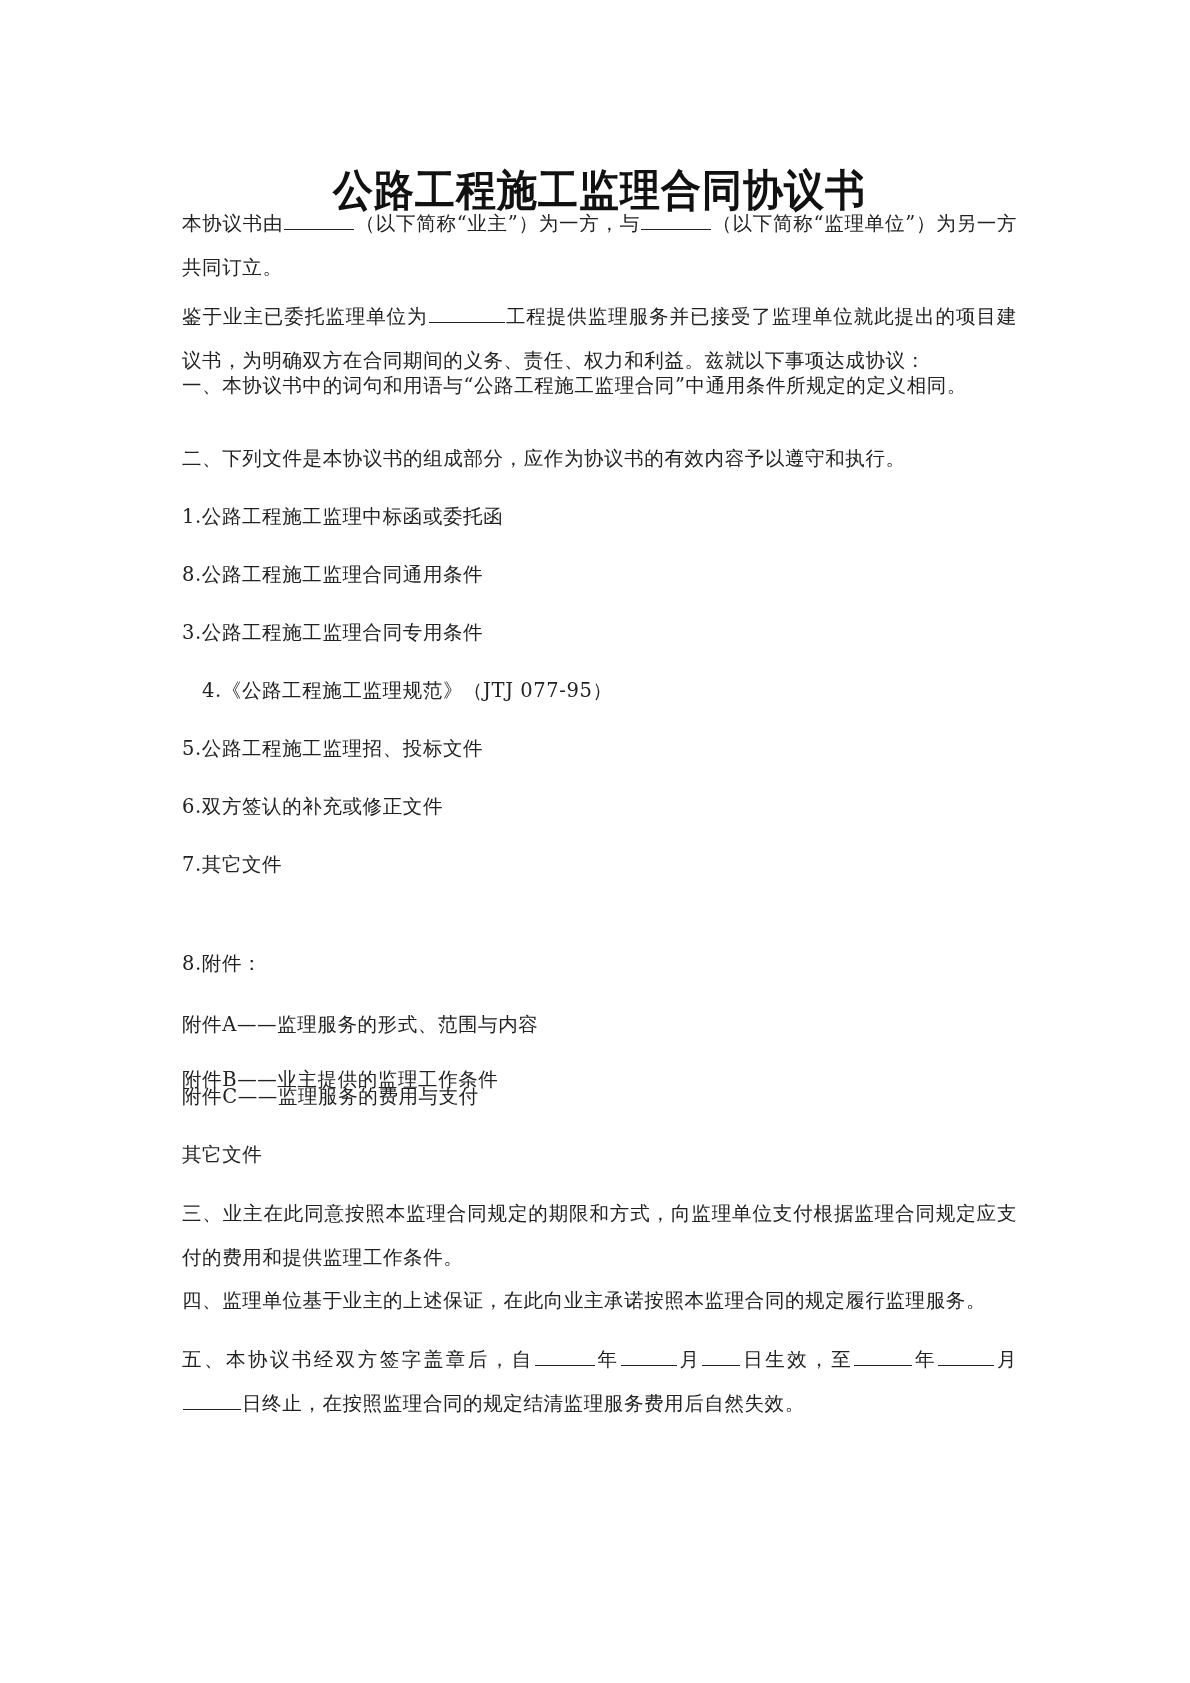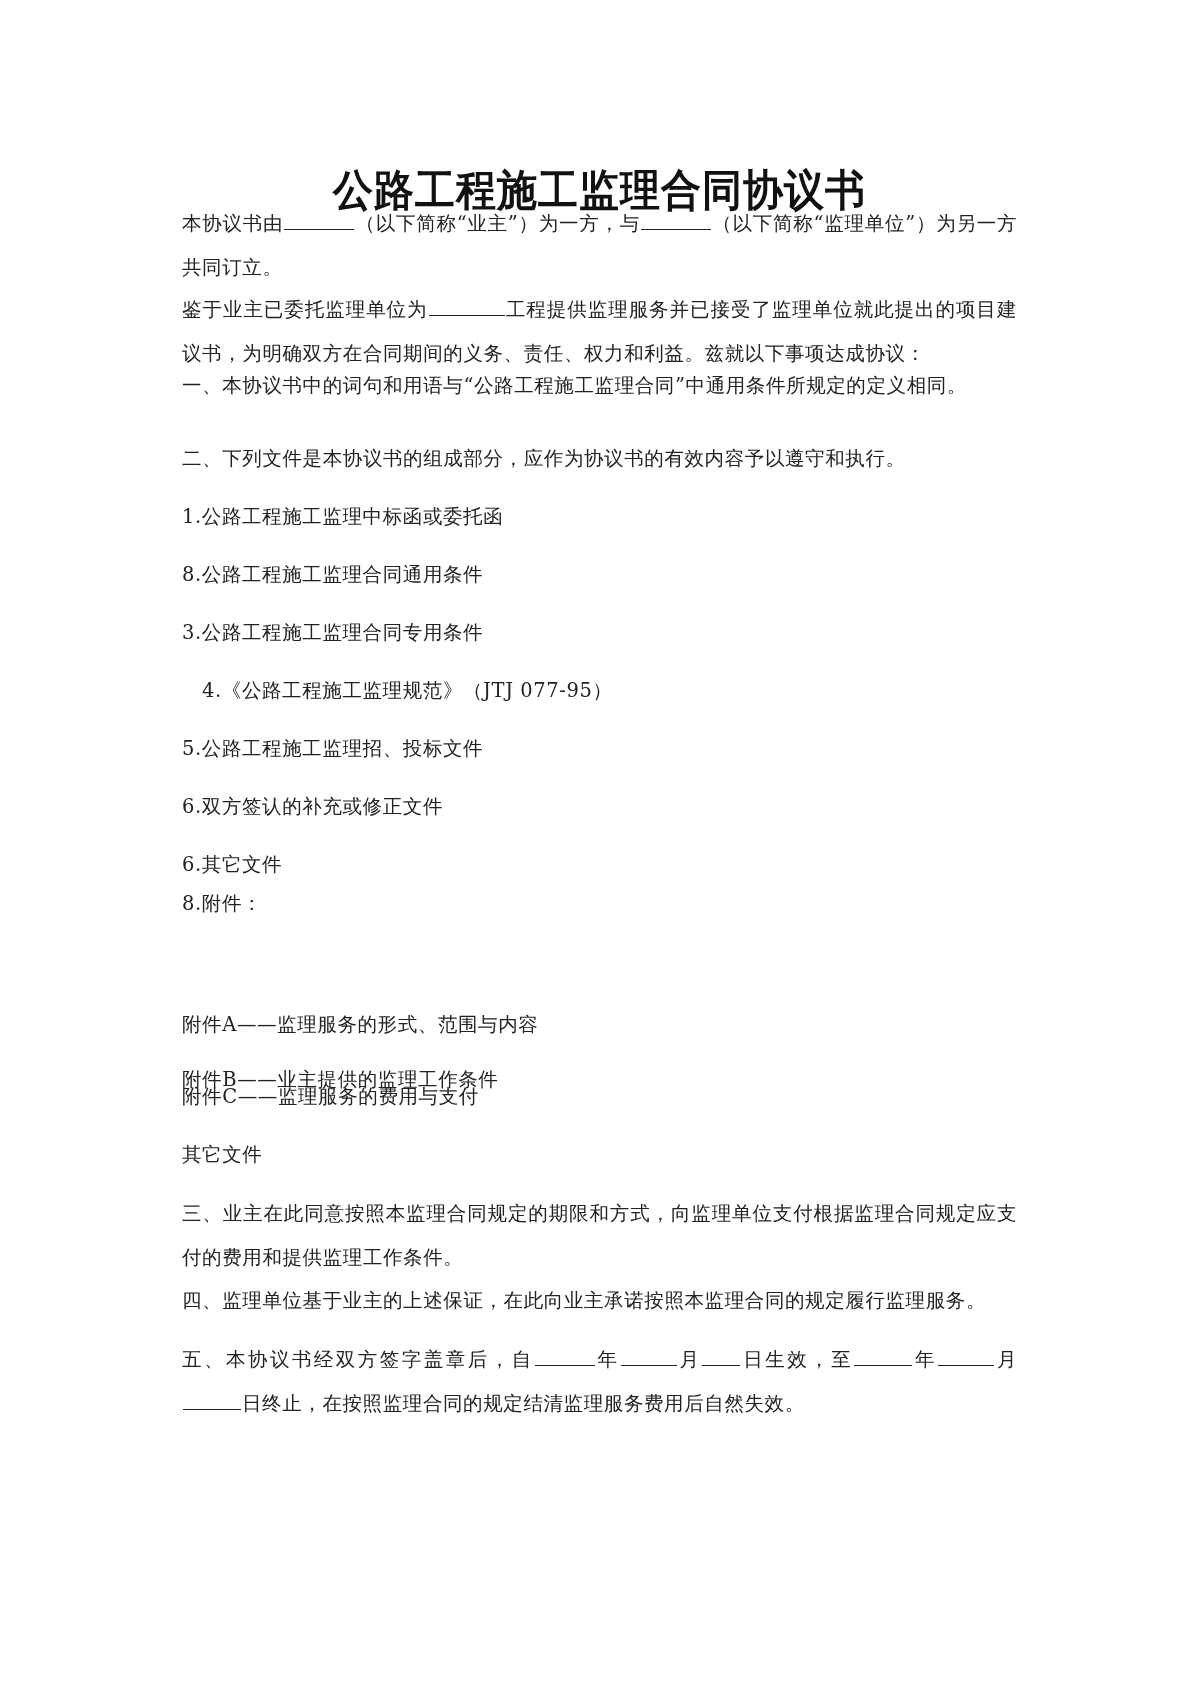--- a/index.html
+++ b/index.html
@@ -58,35 +58,35 @@
 <body>
 
 <div class="page">
 
   <div class="title">公路工程施工监理合同协议书</div>
 
   <div class="para" style="top:202px;">
     <span>本协议书由</span><span class="blank" style="width:70px;"></span><span>（以下简称“业主”）为一方，与</span><span class="blank" style="width:70px;"></span><span>（以下简称“监理单位”）为另一方共同订立。</span>
   </div>
 
-  <div class="para" style="top:288px;">
+  <div class="para" style="top:295px;">
     <span>鉴于业主已委托监理单位为</span><span class="blank" style="width:76px;"></span><span>工程提供监理服务并已接受了监理单位就此提出的项目建议书，为明确双方在合同期间的义务、责任、权力和利益。兹就以下事项达成协议：</span>
   </div>
 
   <div class="para" style="top:364px;">一、本协议书中的词句和用语与“公路工程施工监理合同”中通用条件所规定的定义相同。</div>
   <div class="para" style="top:437px;">二、下列文件是本协议书的组成部分，应作为协议书的有效内容予以遵守和执行。</div>
 
   <div class="para" style="top:495px;">1.公路工程施工监理中标函或委托函</div>
   <div class="para" style="top:553px;">8.公路工程施工监理合同通用条件</div>
   <div class="para" style="top:611px;">3.公路工程施工监理合同专用条件</div>
   <div class="para" style="top:669px;margin-left:20px;">4.《公路工程施工监理规范》（JTJ 077-95）</div>
   <div class="para" style="top:727px;">5.公路工程施工监理招、投标文件</div>
   <div class="para" style="top:785px;">6.双方签认的补充或修正文件</div>
-  <div class="para" style="top:843px;">6.其它文件</div>
-  <div class="para" style="top:882px;">8.附件：</div>
+  <div class="para" style="top:843px;">7.其它文件</div>
+  <div class="para" style="top:942px;">8.附件：</div>
 
   <div class="para" style="top:1003px;">附件A——监理服务的形式、范围与内容</div>
   <div class="para" style="top:1058px;">附件B——业主提供的监理工作条件</div>
   <div class="para" style="top:1075px;">附件C——监理服务的费用与支付</div>
   <div class="para" style="top:1133px;">其它文件</div>
 
   <div class="para" style="top:1192px;">三、业主在此同意按照本监理合同规定的期限和方式，向监理单位支付根据监理合同规定应支付的费用和提供监理工作条件。</div>
   <div class="para" style="top:1279px;">四、监理单位基于业主的上述保证，在此向业主承诺按照本监理合同的规定履行监理服务。</div>
 
   <div class="para" style="top:1338px;">

